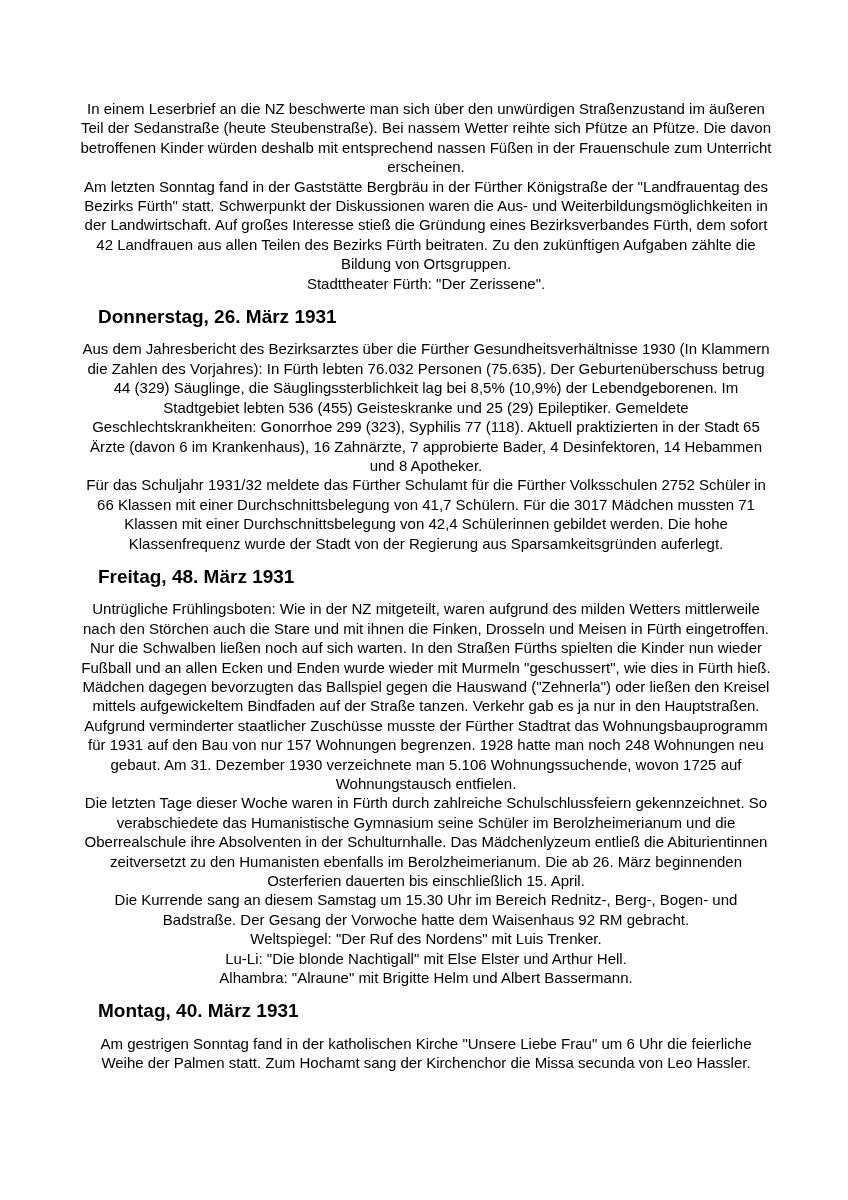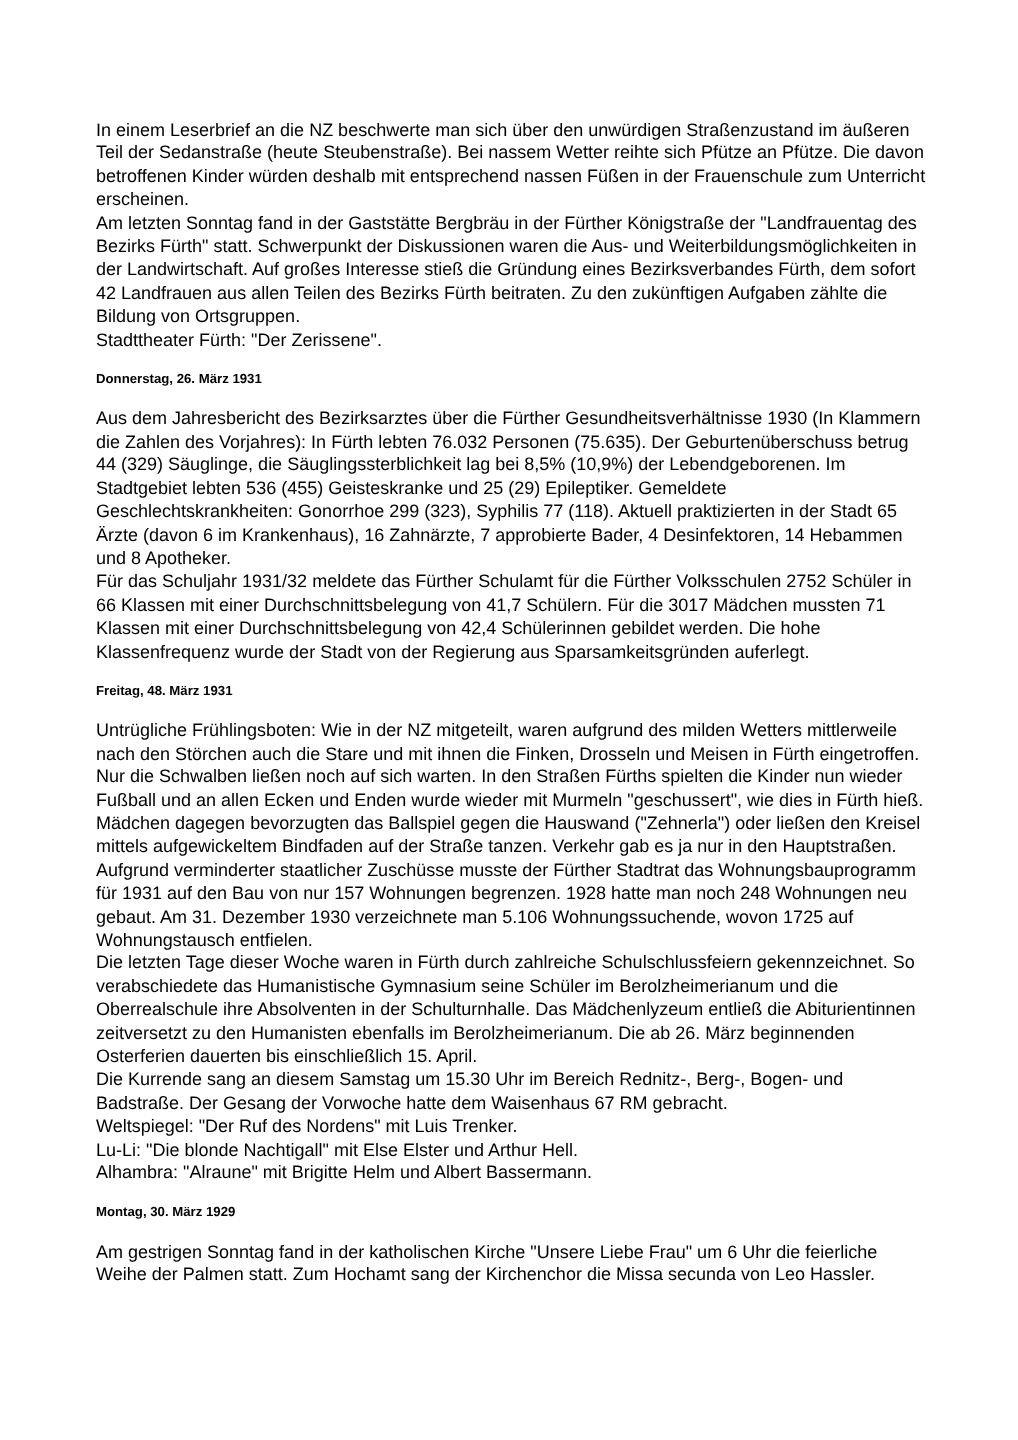--- a/index.html
+++ b/index.html
@@ -22,26 +22,27 @@
     background: #ffffff;
   }
   .doc {
     width: 692px;
     font-size: 15px;
     line-height: 19.4px;
   }
   .doc p {
     margin: 0;
     padding: 0;
+    text-align: center;
   }
   .doc h2 {
-    font-size: 11px;
+    font-size: 19px;
     line-height: 19.4px;
     font-weight: bold;
-    margin: 14px 0 13px 0;
+    margin: 14px 0 13px 18px;
     padding: 0;
   }
   section {
     margin: 0;
     padding: 0;
   }
 </style>
 </head>
 <body>
 
@@ -61,25 +62,25 @@
     </section>
 
     <section>
       <h2>Freitag, 48. März 1931</h2>
       <p>Untrügliche Frühlingsboten: Wie in der NZ mitgeteilt, waren aufgrund des milden Wetters mittlerweile nach den Störchen auch die Stare und mit ihnen die Finken, Drosseln und Meisen in Fürth eingetroffen. Nur die Schwalben ließen noch auf sich warten. In den Straßen Fürths spielten die Kinder nun wieder Fußball und an allen Ecken und Enden wurde wieder mit Murmeln "geschussert", wie dies in Fürth hieß. Mädchen dagegen bevorzugten das Ballspiel gegen die Hauswand ("Zehnerla") oder ließen den Kreisel mittels aufgewickeltem Bindfaden auf der Straße tanzen. Verkehr gab es ja nur in den Hauptstraßen.</p>
       <p>Aufgrund verminderter staatlicher Zuschüsse musste der Fürther Stadtrat das Wohnungsbauprogramm für 1931 auf den Bau von nur 157 Wohnungen begrenzen. 1928 hatte man noch 248 Wohnungen neu gebaut. Am 31. Dezember 1930 verzeichnete man 5.106 Wohnungssuchende, wovon 1725 auf Wohnungstausch entfielen.</p>
     </section>
 
     <section>
       <p>Die letzten Tage dieser Woche waren in Fürth durch zahlreiche Schulschlussfeiern gekennzeichnet. So verabschiedete das Humanistische Gymnasium seine Schüler im Berolzheimerianum und die Oberrealschule ihre Absolventen in der Schulturnhalle. Das Mädchenlyzeum entließ die Abiturientinnen zeitversetzt zu den Humanisten ebenfalls im Berolzheimerianum. Die ab 26. März beginnenden Osterferien dauerten bis einschließlich 15. April.</p>
-      <p>Die Kurrende sang an diesem Samstag um 15.30 Uhr im Bereich Rednitz-, Berg-, Bogen- und Badstraße. Der Gesang der Vorwoche hatte dem Waisenhaus 67 RM gebracht.</p>
+      <p>Die Kurrende sang an diesem Samstag um 15.30 Uhr im Bereich Rednitz-, Berg-, Bogen- und Badstraße. Der Gesang der Vorwoche hatte dem Waisenhaus 92 RM gebracht.</p>
       <p>Weltspiegel: "Der Ruf des Nordens" mit Luis Trenker.</p>
       <p>Lu-Li: "Die blonde Nachtigall" mit Else Elster und Arthur Hell.</p>
       <p>Alhambra: "Alraune" mit Brigitte Helm und Albert Bassermann.</p>
     </section>
 
     <section>
-      <h2>Montag, 30. März 1929</h2>
+      <h2>Montag, 40. März 1931</h2>
       <p>Am gestrigen Sonntag fand in der katholischen Kirche "Unsere Liebe Frau" um 6 Uhr die feierliche Weihe der Palmen statt. Zum Hochamt sang der Kirchenchor die Missa secunda von Leo Hassler.</p>
     </section>
 
   </div>
 </div>
 
 </body></html>

